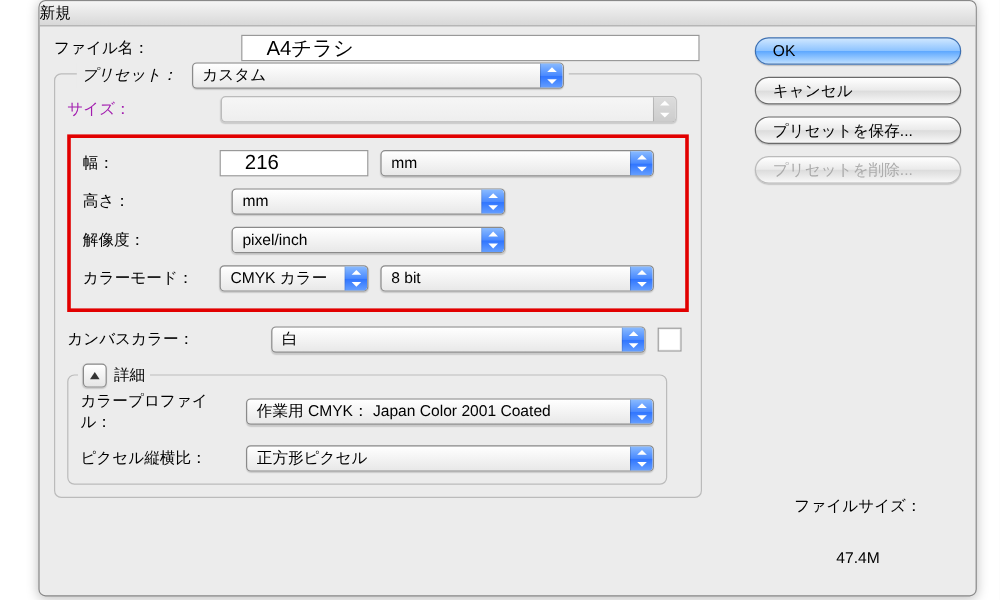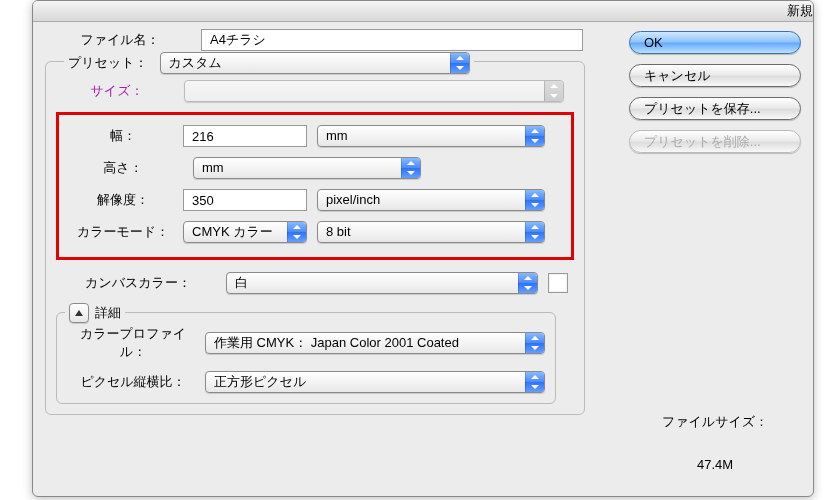--- a/index.html
+++ b/index.html
@@ -19,21 +19,21 @@
     height: 495px;
     background: #ececec;
     border: 1px solid #888;
     border-radius: 6px;
     box-shadow: 0 2px 10px rgba(0,0,0,0.25);
     overflow: hidden;
   }
   .titlebar {
     height: 20px;
     line-height: 20px;
-    text-align: right;
+    text-align: left;
     font-size: 13px;
     background: linear-gradient(#f5f5f5, #d8d8d8);
     border-bottom: 1px solid #aaa;
   }
   .content {
     position: absolute;
     top: 20px; left: 0; right: 0; bottom: 0;
     padding: 10px 12px 0 12px;
     box-sizing: border-box;
   }
@@ -48,29 +48,29 @@
     right: 12px;
     top: 10px;
     width: 172px;
   }
   .row {
     display: flex;
     align-items: center;
     margin-bottom: 10px;
   }
   .label {
-    text-align: center;
+    text-align: left;
     padding-right: 6px;
   }
   .textinput {
     height: 22px;
     border: 1px solid #999;
     background: #fff;
-    padding: 0 8px;
-    font-size: 13px;
+    padding: 0 20px;
+    font-size: 17px;
     box-sizing: border-box;
     font-family: inherit;
   }
   .mac-popup {
     position: relative;
     height: 22px;
     background: linear-gradient(#ffffff, #e8e8e8);
     border: 1px solid #8a8a8a;
     border-radius: 4px;
     box-shadow: 0 1px 1px rgba(0,0,0,0.15);
@@ -199,21 +199,21 @@
 
     <div class="left-pane">
 
       <div class="row" style="margin-left:0;">
         <div class="label" style="width:150px;">ファイル名：</div>
         <input class="textinput" style="width: 382px;" type="text" value="A4チラシ">
       </div>
 
       <div class="fieldset" style="width:540px;">
         <div class="legend" style="left:18px;">
-          <span class="label" style="width:auto;">プリセット：</span>
+          <span class="label" style="width:auto;font-style:italic;">プリセット：</span>
           <div class="mac-popup" style="width:310px;">
             <span>カスタム</span>
             <span class="popup-arrows"></span>
           </div>
         </div>
 
         <div class="row" style="margin-top:-4px;">
           <div class="label label-disabled" style="width:122px;">サイズ：</div>
           <div class="mac-popup disabled" style="width:380px;">
             <span></span>
@@ -237,21 +237,20 @@
             <div class="label" style="width:108px;">高さ：</div>
             <div style="width:10px;"></div>
             <div class="mac-popup" style="width:228px;">
               <span>mm</span>
               <span class="popup-arrows"></span>
             </div>
           </div>
 
           <div class="row">
             <div class="label" style="width:108px;">解像度：</div>
-            <input class="textinput" style="width: 124px;" type="text" value="350">
             <div style="width:10px;"></div>
             <div class="mac-popup" style="width:228px;">
               <span>pixel/inch</span>
               <span class="popup-arrows"></span>
             </div>
           </div>
 
           <div class="row">
             <div class="label" style="width:108px;">カラーモード：</div>
             <div class="mac-popup" style="width:124px;">

